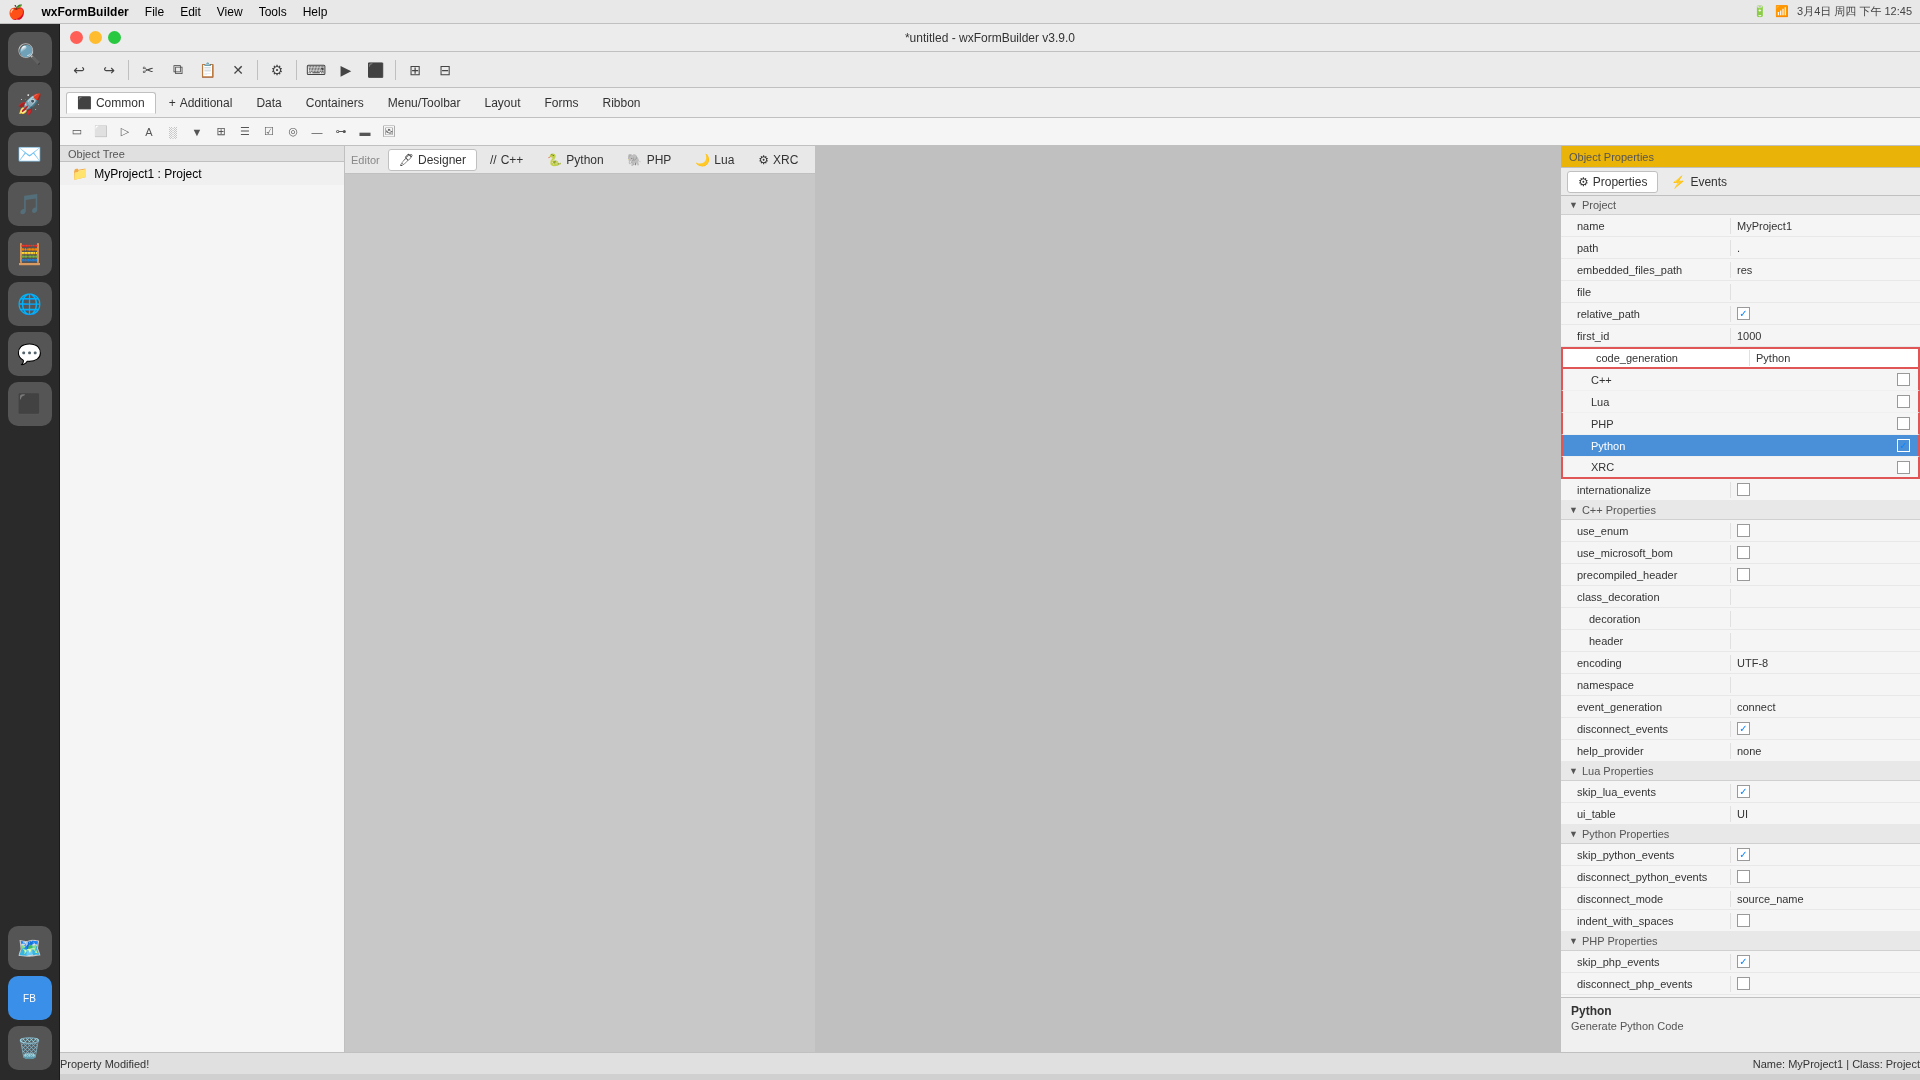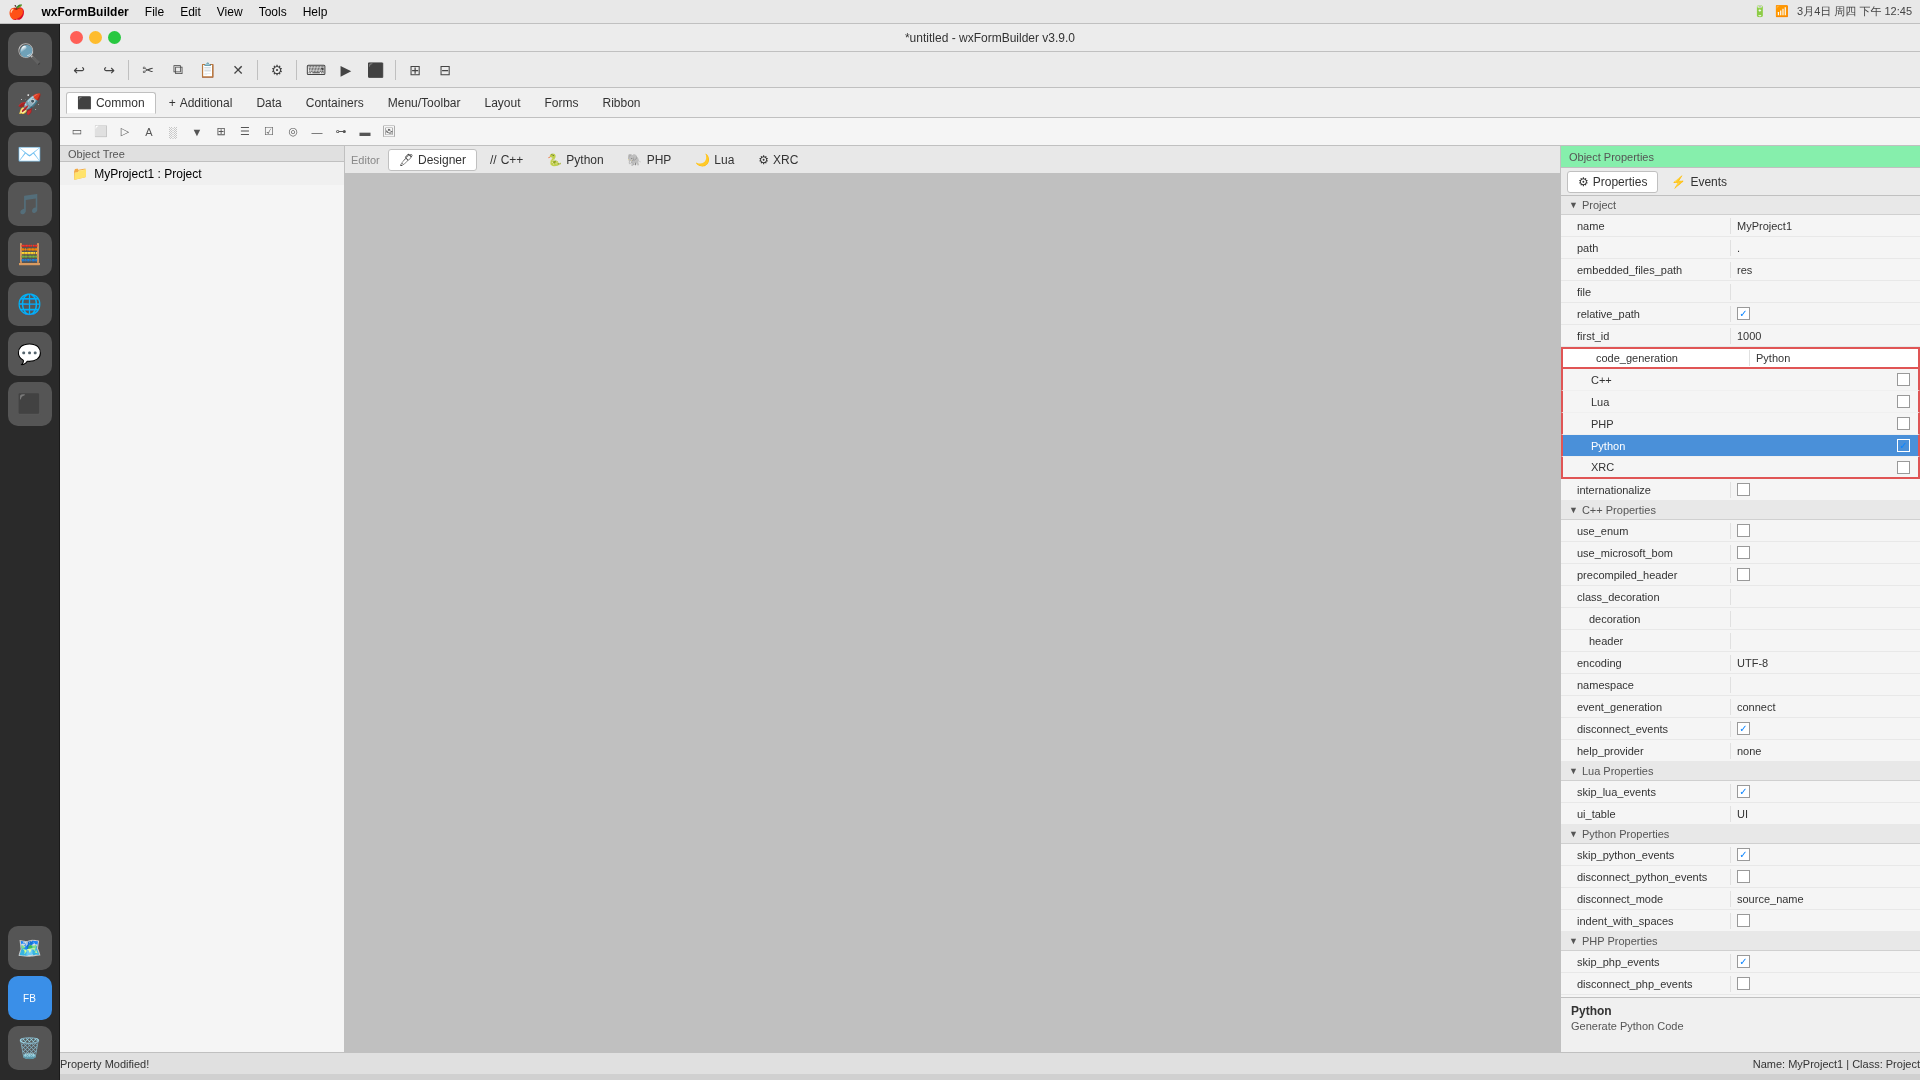--- a/index.html
+++ b/index.html
@@ -87,21 +87,21 @@
     }
     .tree-item {
       display: flex; align-items: center; gap: 6px;
       padding: 4px 12px; font-size: 12px; cursor: pointer;
       background: #f0f0f0;
     }
     .tree-icon { font-size: 13px; }
 
     
     #editor-area {
-      flex: 1; display: flex; flex-direction: column;
+      flex: 1; display: flex; flex-direction: row;
       background: #c8c8c8;
       justify-content: space-between;
     }
     #editor-tabs {
       height: 28px; background: #e8e8e8; border-bottom: 1px solid #c0c0c0;
       display: flex; align-items: center; padding: 0 6px; gap: 2px;
     }
     .editor-tab-label { font-size: 11px; color: #888; margin-right: 6px; }
     .editor-tab {
       display: flex; align-items: center; gap: 4px;
@@ -113,21 +113,21 @@
       flex: 1; background: #c0c0c0;
     }
 
     
     #obj-props {
       width: 360px; min-width: 360px;
       background: #f5f5f5; border-left: 1px solid #c0c0c0;
       display: flex; flex-direction: column; overflow: hidden;
     }
     #props-header-bar {
-      height: 22px; background: #86efac; border-bottom: 1px solid #c0c0c0;
+      height: 22px; background: #eab308; border-bottom: 1px solid #c0c0c0;
       display: flex; align-items: center; padding: 0 8px; font-size: 11px; color: #555;
     }
     #props-tabs {
       height: 28px; background: #ebebeb; border-bottom: 1px solid #c0c0c0;
       display: flex; align-items: center; padding: 0 6px; gap: 2px;
     }
     .props-tab {
       display: flex; align-items: center; gap: 4px;
       padding: 3px 10px; border: 1px solid transparent;
       border-radius: 3px; cursor: pointer; font-size: 12px; color: #333;

